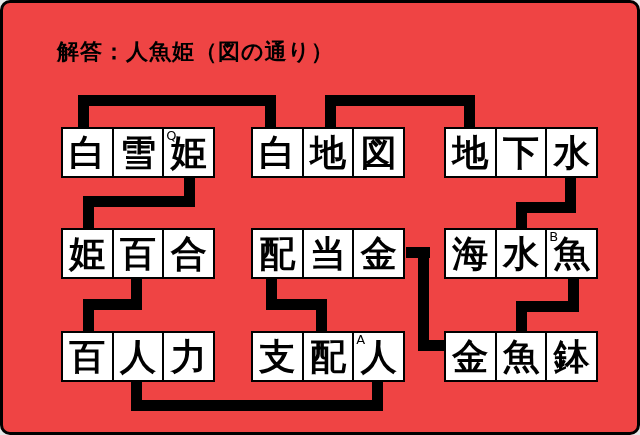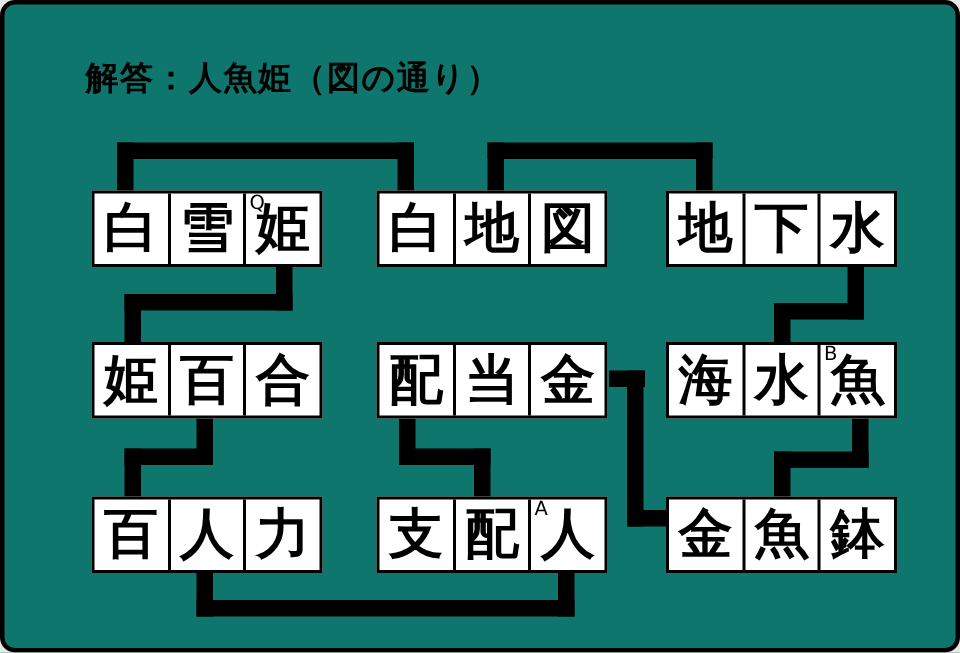--- a/index.html
+++ b/index.html
@@ -1,19 +1,19 @@
 <!DOCTYPE html>
 <html><head>
 <meta charset="utf-8">
 <style>
   html, body { margin: 0; padding: 0; background: #e8e8e8; }
   #canvas {
     position: relative;
     width: 640px; height: 435px;
-    background: #0f766e;
+    background: #ef4444;
     border: 3px solid #000000;
     border-radius: 10px;
     box-sizing: border-box;
     overflow: hidden;
     font-family: "DejaVu Sans", sans-serif;
     color: #000000;
   }
   .title {
     position: absolute;
     left: 54px; top: 34px;

